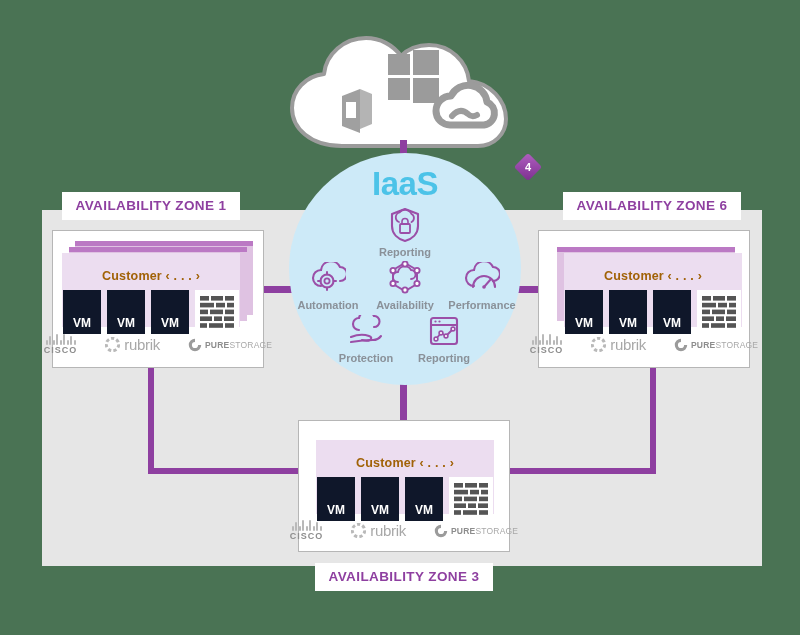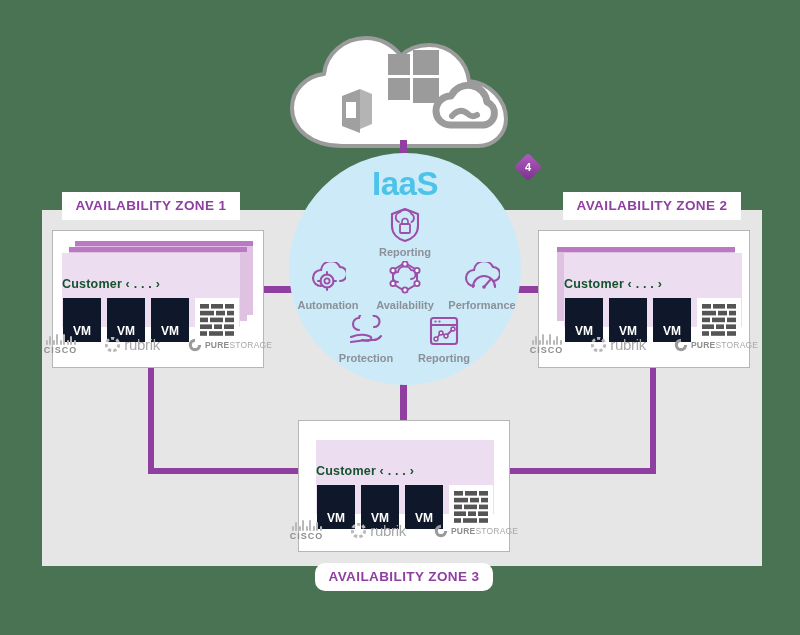--- a/index.html
+++ b/index.html
@@ -95,25 +95,25 @@
     background: #dfc2e2;
     border-top: 5px solid #bb79c4;
     box-sizing: border-box;
   }
   .cust-box {
     position: absolute;
     background: #ecddf0;
     box-sizing: border-box;
   }
   .cust-title {
-    text-align: left;
+    text-align: center;
     font-size: 12.5px;
     font-weight: bold;
-    color: #14532d;
-    padding-top: 24px;
+    color: #a16207;
+    padding-top: 16px;
     letter-spacing: .2px;
   }
   .vm-row { display: flex; gap: 6px; justify-content: center; margin-top: 7px; }
   .vm {
     width: 38px; height: 44px;
     background: #0f172a;
     color: #fff; font-weight: bold; font-size: 12px;
     display: flex; align-items: flex-end; justify-content: center;
     padding-bottom: 4px; box-sizing: border-box;
   }
@@ -352,21 +352,21 @@
           <svg width="14" height="14" viewBox="0 0 14 14">
             <path d="M7 0.8 a6.2 6.2 0 1 0 6.2 6.2 h-3.1 a3.1 3.1 0 1 1 -3.1 -3.1 z" fill="#9b9b9b"></path>
           </svg>
           <span class="pure-word"><span>PURE</span><span class="light">STORAGE</span></span>
         </div>
       </div>
     </div>
   </div>
 
   <div class="zone">
-    <div class="zone-label" style="left:563px; top:192px; width:178px;">AVAILABILITY ZONE  2</div>
+    <div class="zone-label" style="left:563px; top:192px; width:178px;">AVAILABILITY ZONE  6</div>
 
     <div class="card-outer" style="left:538px; top:230px; width:212px; height:138px;">
       <div class="shadow-layer" style="left:18px; top:16px; width:178px; height:74px;"></div>
 
       <div class="cust-box" style="left:25px; top:22px; width:178px; height:74px;">
         <div class="cust-title">Customer ‹ . . . ›</div>
         <div class="vm-row">
           <div class="vm">VM</div>
           <div class="vm">VM</div>
           <div class="vm">VM</div>
@@ -480,16 +480,16 @@
         </div>
         <div class="logo-pure">
           <svg width="14" height="14" viewBox="0 0 14 14">
             <path d="M7 0.8 a6.2 6.2 0 1 0 6.2 6.2 h-3.1 a3.1 3.1 0 1 1 -3.1 -3.1 z" fill="#9b9b9b"></path>
           </svg>
           <span class="pure-word"><span>PURE</span><span class="light">STORAGE</span></span>
         </div>
       </div>
     </div>
 
-    <div class="zone-label" style="left:315px; top:563px; width:178px;border-radius:10px;">AVAILABILITY ZONE 3</div>
+    <div class="zone-label" style="left:315px; top:563px; width:178px;">AVAILABILITY ZONE 3</div>
   </div>
 
 </div>
 
 </body></html>

